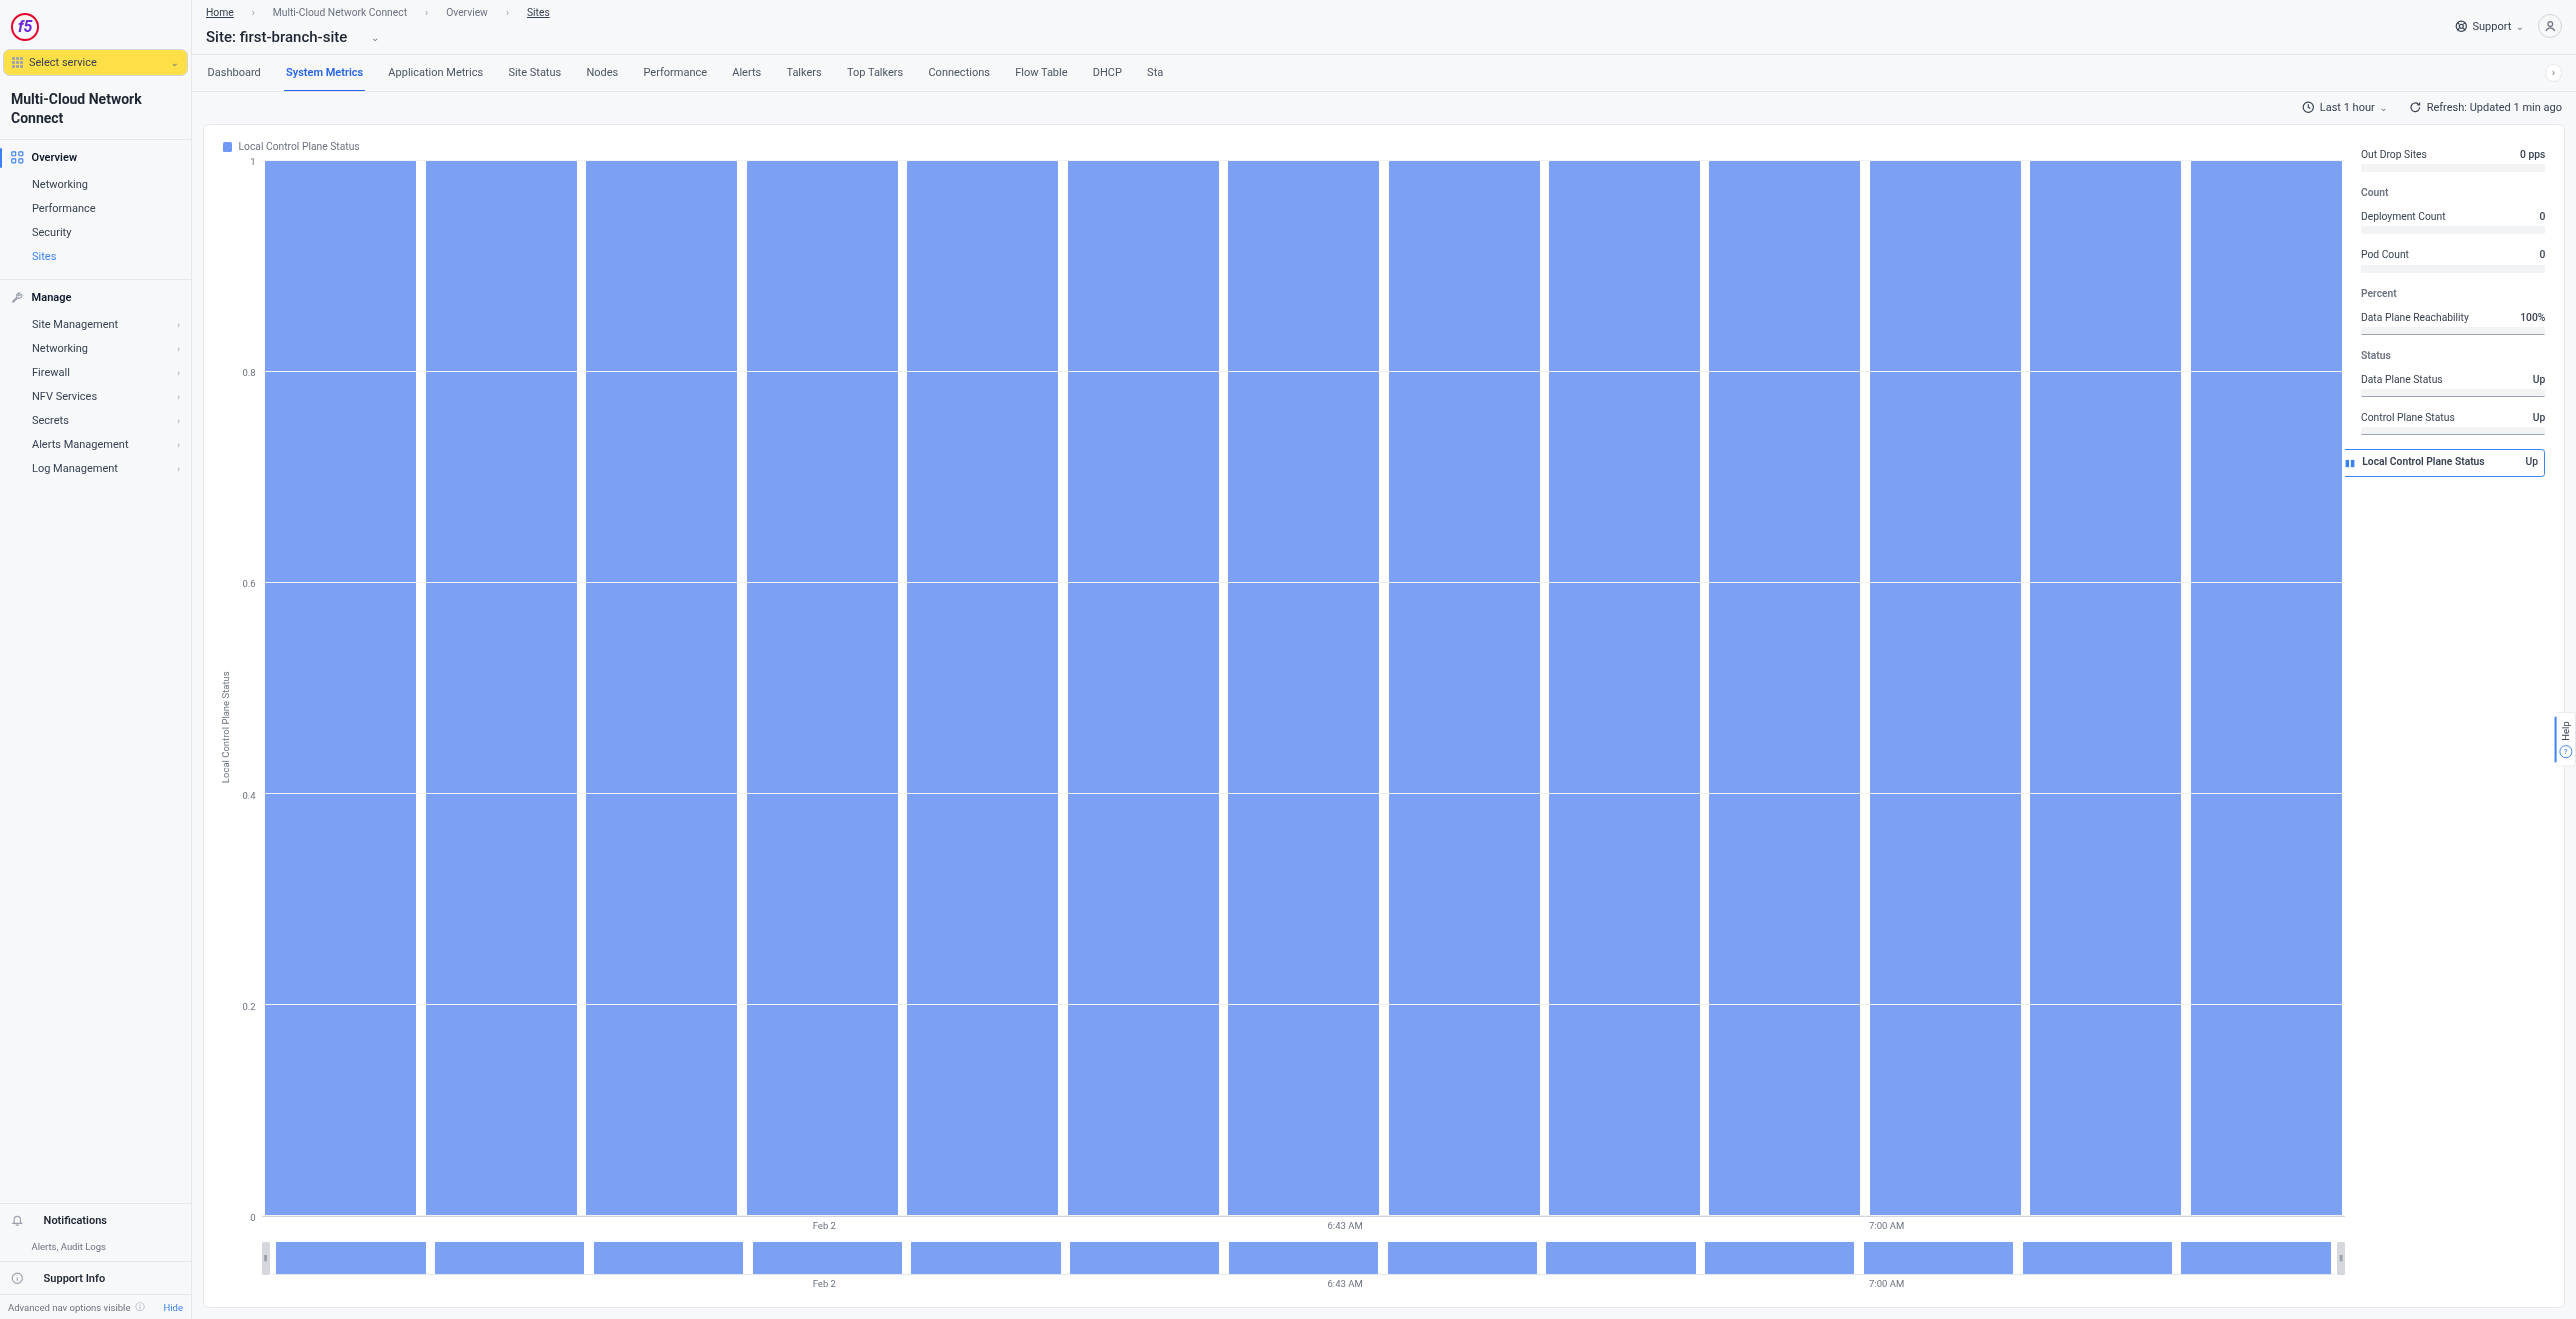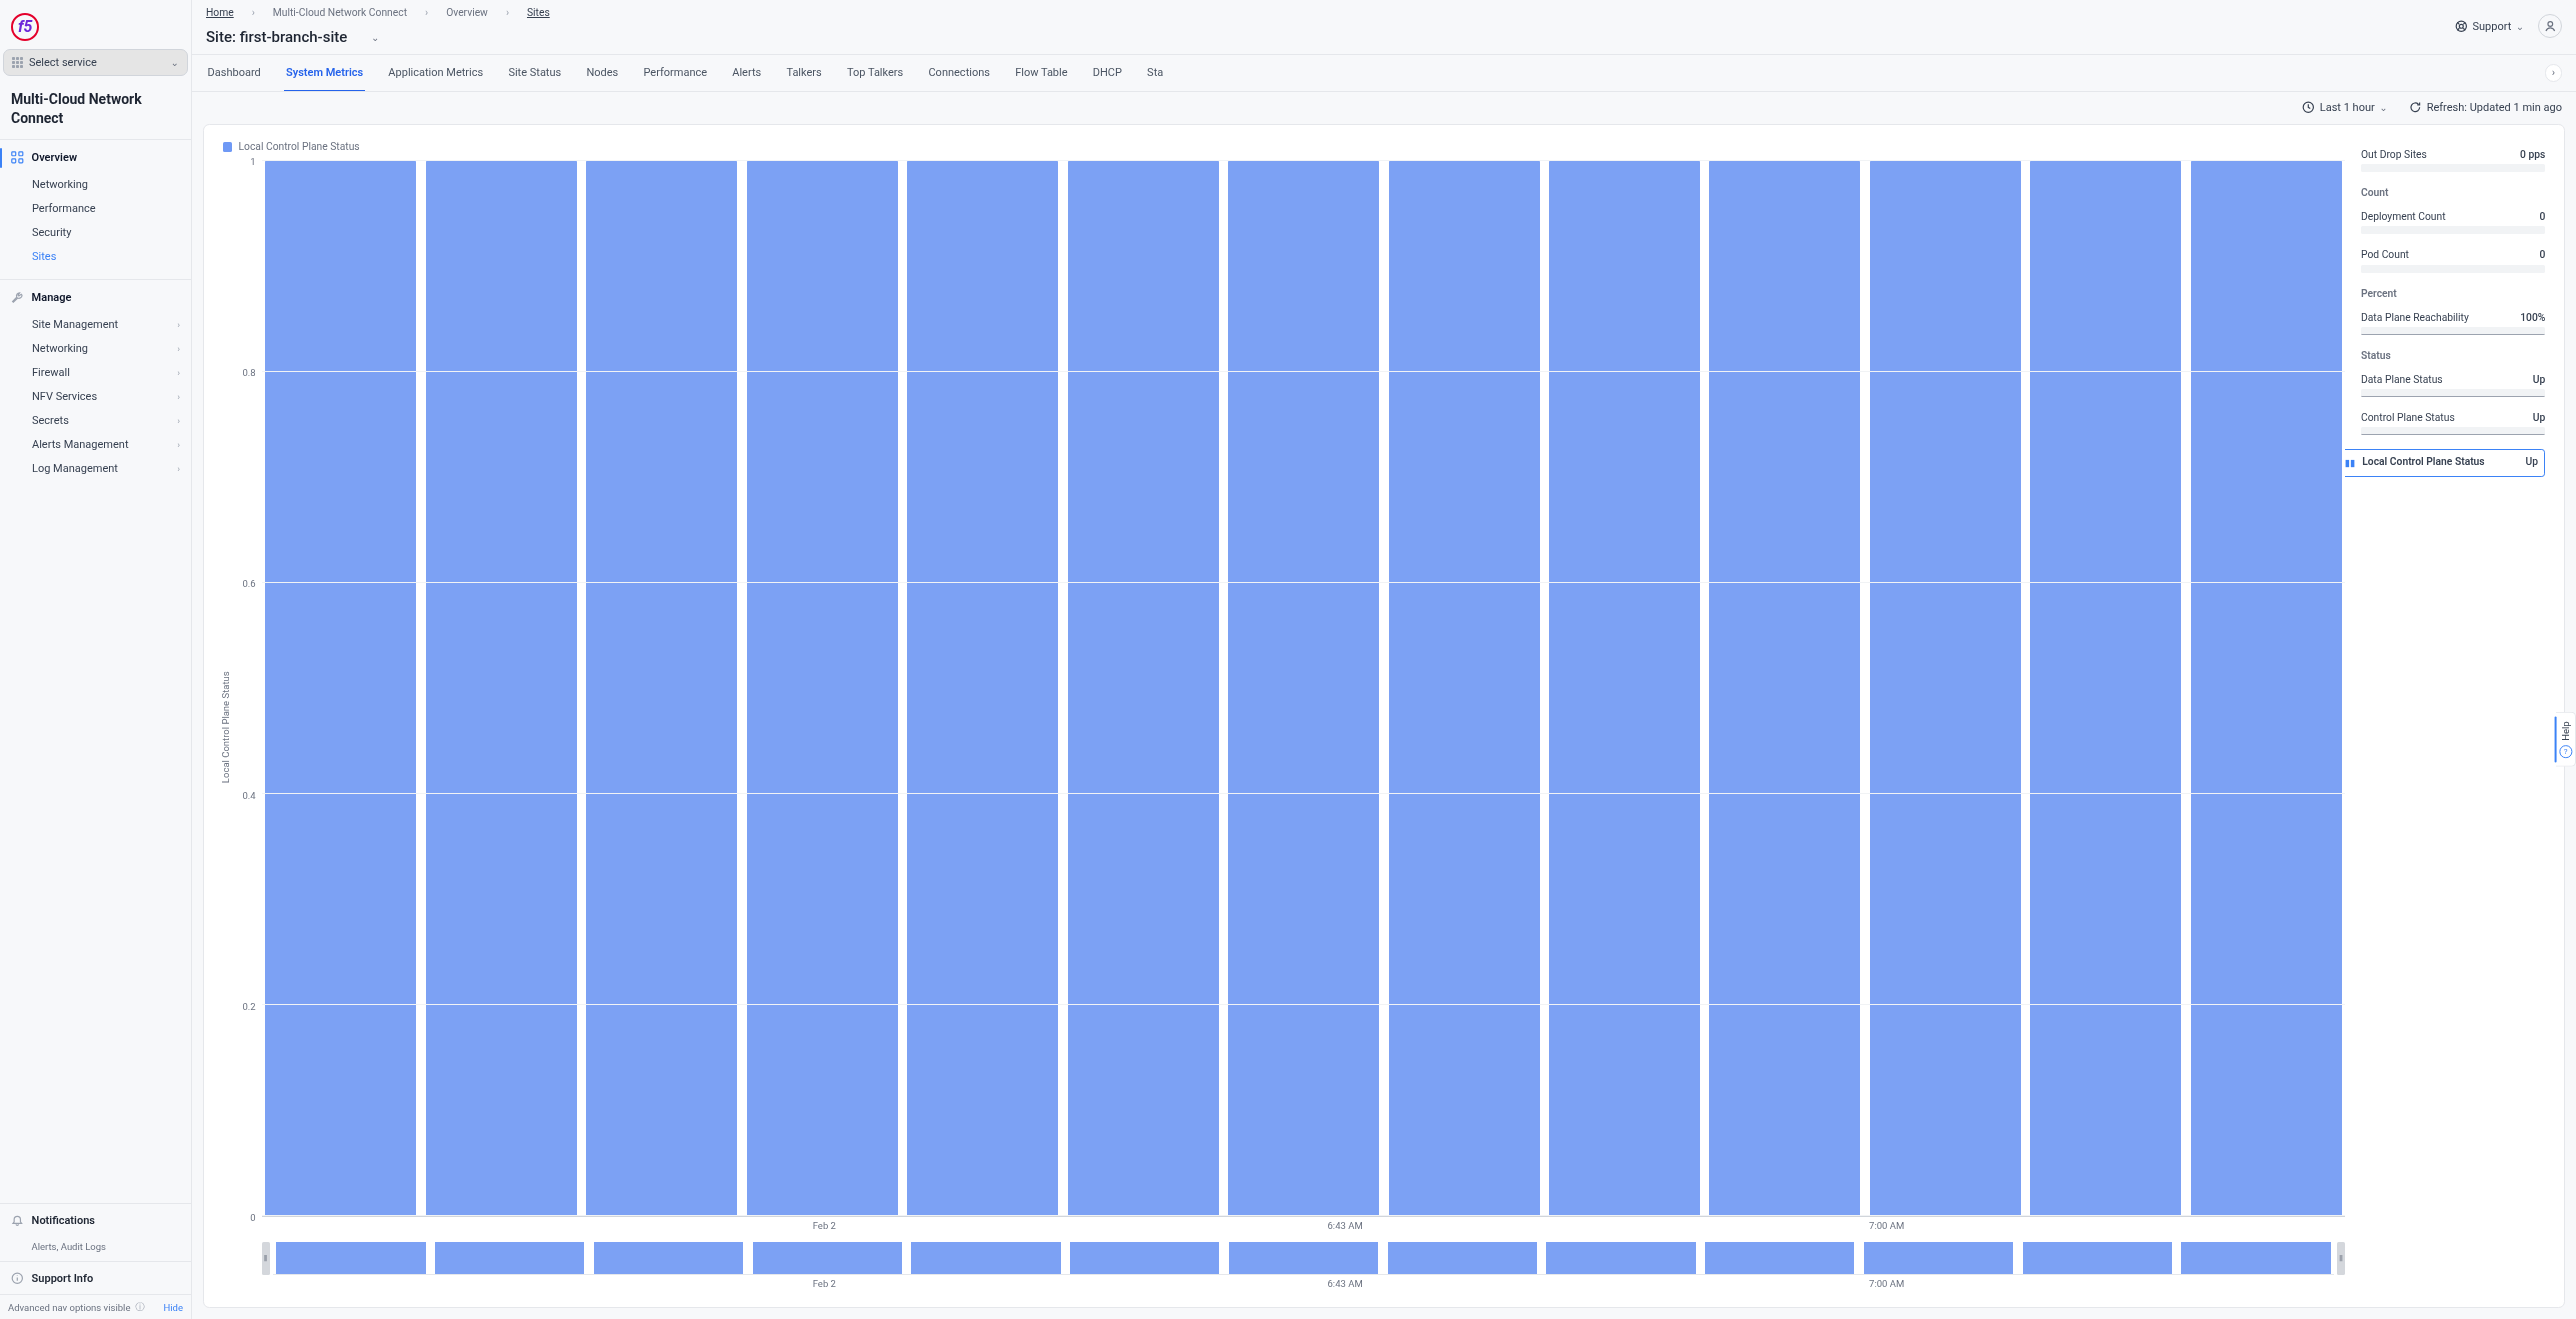--- a/index.html
+++ b/index.html
@@ -17,42 +17,42 @@
     background: #f7f8fa;
     border-right: 0.8px solid #e5e7eb;
     display: flex;
     flex-direction: column;
   }
   .sidebar-top { padding: 8px 8px 0 8px; }
   .logo-row { display: flex; align-items: center; padding: 4.7px 3.2px 8px 3.2px; }
   .logo { width: 28px; height: 28px; border: 2.4px solid #e4002b; border-radius: 50%; display:flex; align-items:center; justify-content:center; color:#6d28d9; font-weight:700; font-size:16px; font-style: italic;}
   .select-service {
     display:flex; align-items:center; justify-content:space-between;
-    border:0.8px solid #d1d5db; border-radius:7px; padding:6.3px 8px; background:#e5e5e5; cursor:pointer;
+    border:0.8px solid #d1d5db; border-radius:7px; padding:6.3px 8px; background:#fde047; cursor:pointer;
     margin: 0 -4.7px;
   }
   .select-service .left { display:flex; align-items:center; gap:6.3px; color:#374151;}
   .grip { display:grid; grid-template-columns:repeat(3,2.4px); grid-template-rows:repeat(3,2.4px); gap:1.6px;}
   .grip span { width:2.4px; height:2.4px; background:#9ca3af; border-radius:0.8px;}
   .chev { color:#6b7280; font-size:9.5px;}
   .product-title { font-weight:700; font-size:14px; padding: 14px 11px 11px 11px; line-height:1.35;}
   .nav-section { padding: 3.2px 0 4.7px 0; border-top:0.8px solid #e5e7eb;}
   .nav-section:first-of-type { border-top:none;}
   .nav-head { display:flex; align-items:center; gap:8px; padding:8px 11px; font-weight:600; color:#0f172a;}
   .nav-head.active { position:relative; color:#0f172a;}
   .nav-head.active::before { content:""; position:absolute; left:0; top:4.7px; bottom:4.7px; width:2.4px; background:#3b82f6; border-radius:1.6px;}
   .nav-icon { width:12.6px; height:12.6px; display:inline-flex; align-items:center; justify-content:center; color:#3b82f6;}
   .nav-icon.gray { color:#9ca3af;}
   .nav-items { padding-left:32px; padding-bottom:6.3px;}
   .nav-item { display:flex; justify-content:space-between; align-items:center; padding:5.5px 11px 5.5px 0; color:#374151; cursor:pointer;}
   .nav-item.sel { color:#3b82f6;}
   .nav-item .chev { color:#9ca3af;}
   .sidebar-bottom { margin-top:auto; }
   .bottom-block { border-top:0.8px solid #e5e7eb; padding:9.5px 11px;}
-  .bottom-title { display:flex; align-items:center; gap:8px; font-weight:600;}
+  .bottom-title { display:flex; align-items:center; gap:20px; font-weight:600;}
   .bottom-sub { color:#6b7280; font-size:9.5px; margin-top:14px; padding-left:20.5px;}
   .adv-row { border-top:0.8px solid #e5e7eb; padding:6.3px 8px; font-size:9.5px; color:#6b7280; display:flex; gap:4.7px; align-items:center;}
   .adv-row a { color:#3b82f6; margin-left:auto; cursor:pointer;}
   
   .main { flex:1; display:flex; flex-direction:column; min-width:0; position:relative;}
   .topbar { padding: 6.3px 14px 8px 14px; border-bottom:0.8px solid #e5e7eb; background:#f7f8fa; display:flex; justify-content:space-between;}
   .top-left {}
   .breadcrumb { font-size:10.3px; color:#6b7280; display:flex; gap:18px; align-items:center;}
   .breadcrumb a { color:#374151; text-decoration:underline; cursor:pointer;}
   .breadcrumb .sep { color:#9ca3af;}

